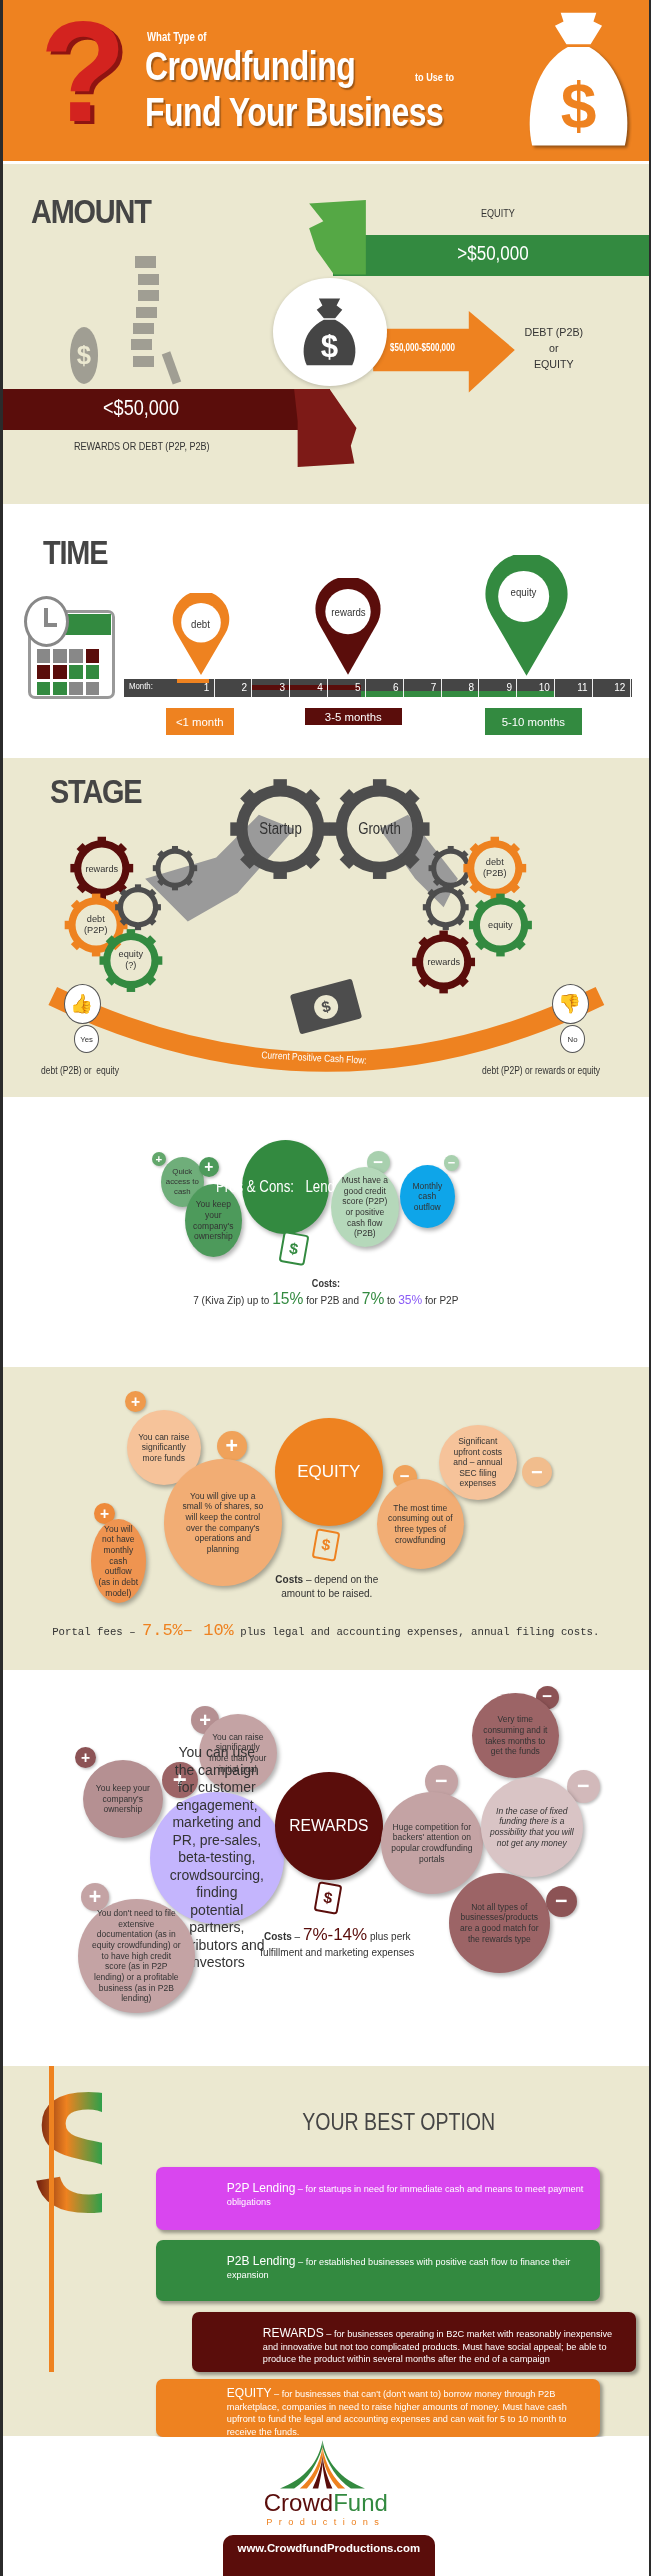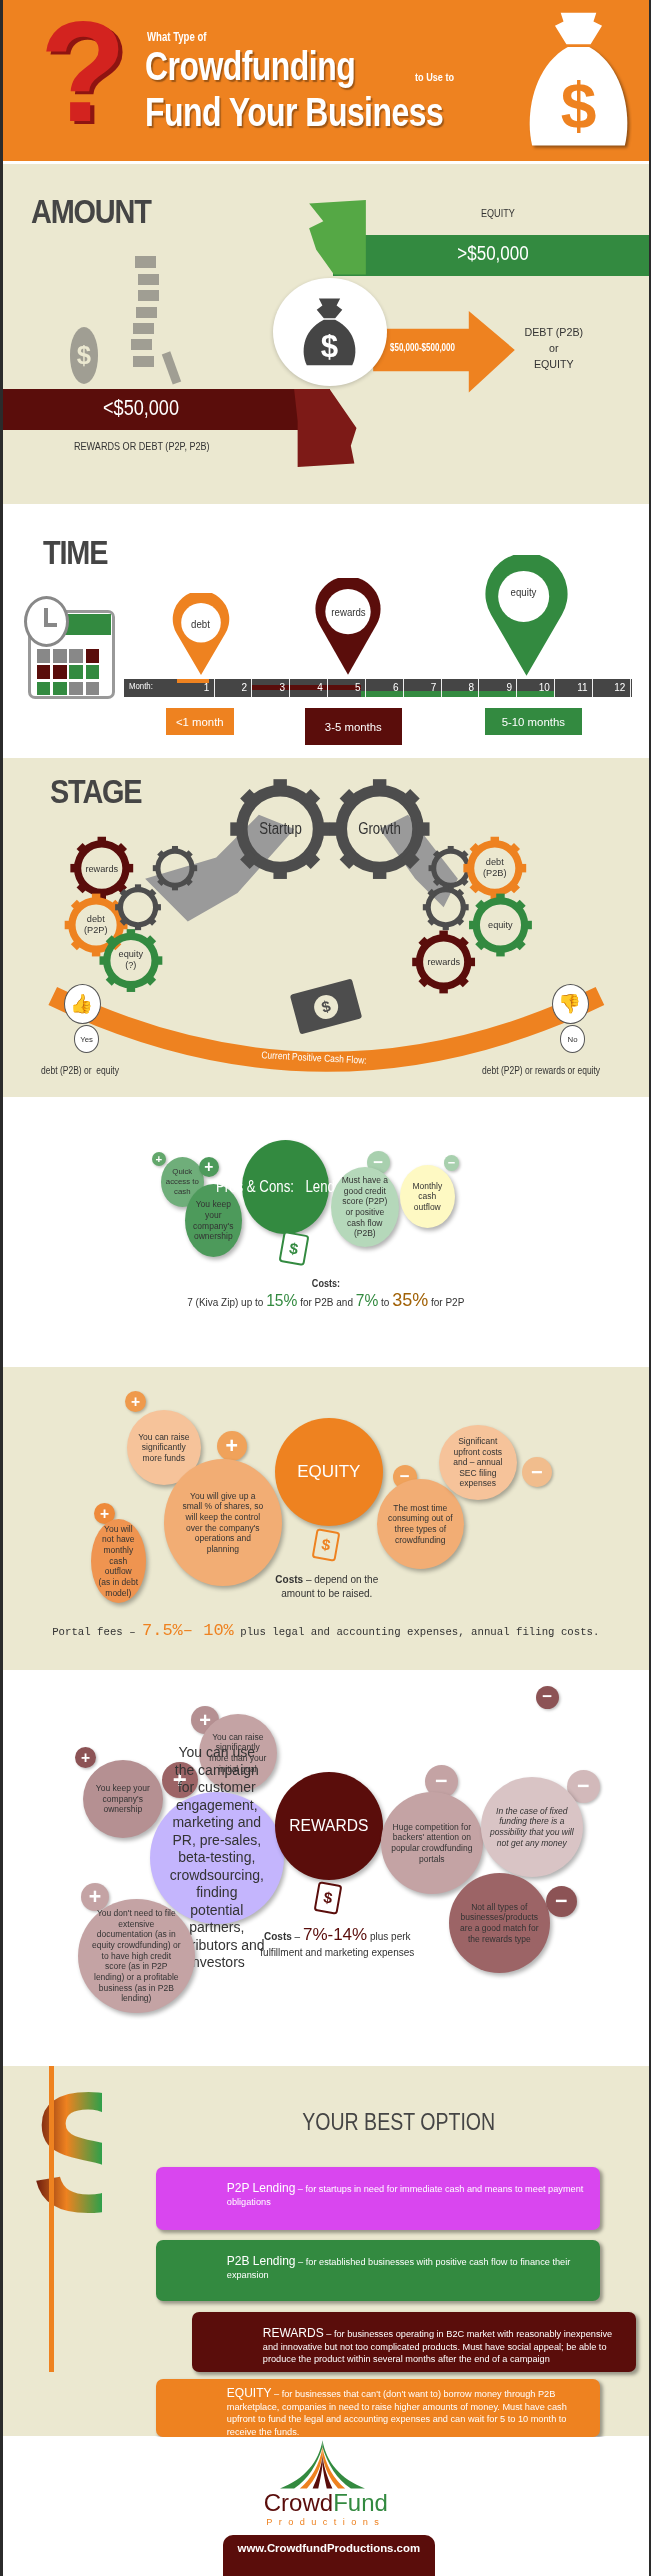--- a/index.html
+++ b/index.html
@@ -138,21 +138,21 @@
         <circle cx="48" cy="47" r="32" fill="#fff"></circle>
       </svg>
     <div class="abs center" style="left:317px;top:95px;width:57px;height:23px;font-size:11.4px;transform:scaleX(0.85);">rewards</div>
     <svg class="abs" style="left:481px;top:50px;" width="85" height="121" viewBox="0 0 120 170">
         <path d="M60 170 L10 84 A58 58 0 1 1 110 84 Z" fill="#338a40"></path>
         <circle cx="56" cy="58" r="36" fill="#fff"></circle>
       </svg>
     <div class="abs center" style="left:495px;top:76px;width:51px;height:21.3px;font-size:11.4px;transform:scaleX(0.85);">equity</div>
 
     <div class="abs center" style="left:163px;top:203px;width:68px;height:27px;background:#ee8220;color:#fff;font-size:11.4px;">&lt;1 month</div>
-    <div class="abs center" style="left:302px;top:203px;width:97px;height:37px;background:#5a0d0b;color:#fff;font-size:11.4px;">3-5 months</div>
+    <div class="abs center" style="left:302px;top:203px;width:97px;height:17px;background:#5a0d0b;color:#fff;font-size:11.4px;">3-5 months</div>
     <div class="abs center" style="left:482px;top:203px;width:97px;height:27px;background:#338a40;color:#fff;font-size:11.4px;">5-10 months</div>
   </div>
 
   <div class="sec beige" style="top:758px;height:339px;">
     <div class="h-title" style="left:47px;top:14.2px;">STAGE</div>
     <svg class="abs" style="left:0;top:0;" width="646" height="339" viewBox="0 0 909 477">
       <defs>
         <g id="gear">
             <circle r="40" fill="none" stroke="currentColor" stroke-width="12"></circle>
           <g fill="currentColor">
@@ -239,24 +239,24 @@
     <div class="pm" style="left:196px;top:60px;width:20px;height:20px;background:#4d9a5b;font-size:15.6px;">+</div>
     <div class="bubble" style="left:182px;top:87px;width:57px;height:73px;background:#4d9a5b;font-size:8.5px;">You keep your company's ownership</div>
     <div class="bubble" style="left:239px;top:43px;width:87px;height:94px;background:#338a40;color:#fff;font-size:15.6px;flex-direction:row;line-height:1.3;">
       <div style="transform:scaleX(0.85);white-space:nowrap;">Pros &amp; Cons:</div>
       <div style="transform:scaleX(0.85);">Lending:</div>
     </div>
     <div class="abs center" style="left:278px;top:136px;width:25.6px;height:31px;border:2.8px solid #338a40;border-radius:3.6px;color:#338a40;font-size:15.6px;font-weight:bold;transform:rotate(10deg);background:#fff;">$</div>
     <div class="pm" style="left:364px;top:54px;width:23px;height:23px;background:#a8d0ae;font-size:17px;">−</div>
     <div class="bubble" style="left:328px;top:70px;width:68px;height:80px;background:#b5d8ba;font-size:8.5px;">Must have a good credit score (P2P) or positive cash flow (P2B)</div>
     <div class="pm" style="left:441px;top:58px;width:15.6px;height:15.6px;background:#a8d0ae;font-size:12.8px;">−</div>
-    <div class="bubble" style="left:397px;top:68px;width:55px;height:63px;background:#fef9c3;font-size:8.5px;">Monthly cash outflow</div>
+    <div class="bubble" style="left:397px;top:68px;width:55px;height:63px;background:#0ea5e9;font-size:8.5px;">Monthly cash outflow</div>
     <div class="abs" style="left:0;width:646px;text-align:center;top:180px;font-size:10.7px;font-weight:bold;transform:scaleX(0.85);">Costs:</div>
     <div class="abs" style="left:0;width:646px;text-align:center;top:193px;font-size:10px;">
-      <span>7 (Kiva Zip) up to </span><span style="color:#338a40;font-size:15.6px;">15%</span><span> for P2B and </span><span style="color:#338a40;font-size:15.6px;">7%</span><span> to </span><span style="color:#a16207;font-size:18px;">35%</span><span> for P2P</span>
+      <span>7 (Kiva Zip) up to </span><span style="color:#338a40;font-size:15.6px;">15%</span><span> for P2B and </span><span style="color:#338a40;font-size:15.6px;">7%</span><span> to </span><span style="color:#8b5cf6;font-size:12px;">35%</span><span> for P2P</span>
     </div>
   </div>
 
   <div class="sec beige" style="top:1367px;height:304px;">
     <div class="pm" style="left:122px;top:24px;width:21.3px;height:21.3px;background:#ef9a4c;font-size:15.6px;">+</div>
     <div class="bubble" style="left:124px;top:43px;width:74px;height:75px;background:#f6c39a;font-size:8.5px;">You can raise significantly more funds</div>
     <div class="pm" style="left:214px;top:64px;width:30px;height:30px;background:#f0a25a;font-size:21.3px;">+</div>
     <div class="bubble" style="left:161px;top:92px;width:118px;height:127px;background:#f2ad74;font-size:8.5px;padding:15.6px;">You will give up a small % of shares, so will keep the control over the company's operations and planning</div>
     <div class="pm" style="left:91px;top:136px;width:21.3px;height:21.3px;background:#ee8a3a;font-size:15.6px;">+</div>
     <div class="bubble" style="left:88px;top:152px;width:55px;height:84px;background:#ef9450;font-size:8.5px;">You will not have monthly cash outflow (as in debt model)</div>
@@ -281,20 +281,21 @@
     <div class="bubble" style="left:147px;top:122px;width:134px;height:132px;background:#c4b5fd;font-size:14px;padding:18.5px;">You can use the campaign for customer engagement, marketing and PR, pre-sales, beta-testing, crowdsourcing, finding potential partners, distributors and investors</div>
     <div class="pm" style="left:78px;top:213px;width:28.4px;height:28.4px;background:#c4a3a4;font-size:21.3px;">+</div>
     <div class="bubble" style="left:75px;top:229px;width:117px;height:114px;background:#c4a3a4;font-size:8.5px;padding:12.8px;">You don't need to file extensive documentation (as in equity crowdfunding) or to have high credit score (as in P2P lending) or a profitable business (as in P2B lending)</div>
     <div class="bubble" style="left:272px;top:102px;width:108px;height:108px;background:#5a0d0b;color:#fff;font-size:15.6px;">REWARDS</div>
     <div class="abs center" style="left:313px;top:213px;width:24px;height:30px;border:2.8px solid #5a0d0b;border-radius:3.6px;color:#5a0d0b;font-size:15.6px;font-weight:bold;transform:rotate(10deg);background:#fff;">$</div>
     <div class="abs" style="left:235px;top:254px;width:199px;text-align:center;font-size:10px;line-height:1.3;">
       <span style="font-weight:bold;">Costs</span><span> – </span><span style="color:#5a0d0b;font-size:17px;">7%-14%</span><span> plus perk</span><br>
       <span>fulfillment and marketing expenses</span>
     </div>
     <div class="pm" style="left:533px;top:15.6px;width:23px;height:23px;background:#8c5355;font-size:17px;">−</div>
+    <div class="bubble" style="left:469px;top:23px;width:87px;height:85px;background:#9c6466;font-size:8.5px;">Very time consuming and it takes months to get the funds</div>
     <div class="pm" style="left:422px;top:95px;width:33px;height:33px;background:#c4a3a4;font-size:21.3px;">−</div>
     <div class="bubble" style="left:378px;top:122px;width:102px;height:102px;background:#c4a3a4;font-size:8.5px;">Huge competition for backers' attention on popular crowdfunding portals</div>
     <div class="pm" style="left:564px;top:100px;width:33px;height:33px;background:#d2b9ba;font-size:21.3px;">−</div>
     <div class="bubble" style="left:478px;top:107px;width:102px;height:100px;background:#d9c4c5;font-size:8.5px;font-style:italic;">In the case of fixed funding there is a possibility that you will not get any money</div>
     <div class="bubble" style="left:446px;top:203px;width:101px;height:100px;background:#9c6466;font-size:8.5px;">Not all types of businesses/products are a good match for the rewards type</div>
     <div class="pm" style="left:543px;top:216px;width:31px;height:31px;background:#8c5355;font-size:21.3px;">−</div>
   </div>
 
   <div class="sec beige" style="top:2066px;height:370px;">
     <div class="abs" style="left:28.4px;top:0;width:71px;height:185px;font-size:171px;line-height:1;font-weight:bold;background:linear-gradient(90deg,#5a0d0b,#ee8220,#2ea04a);-webkit-background-clip:text;background-clip:text;color:transparent;">S</div>

